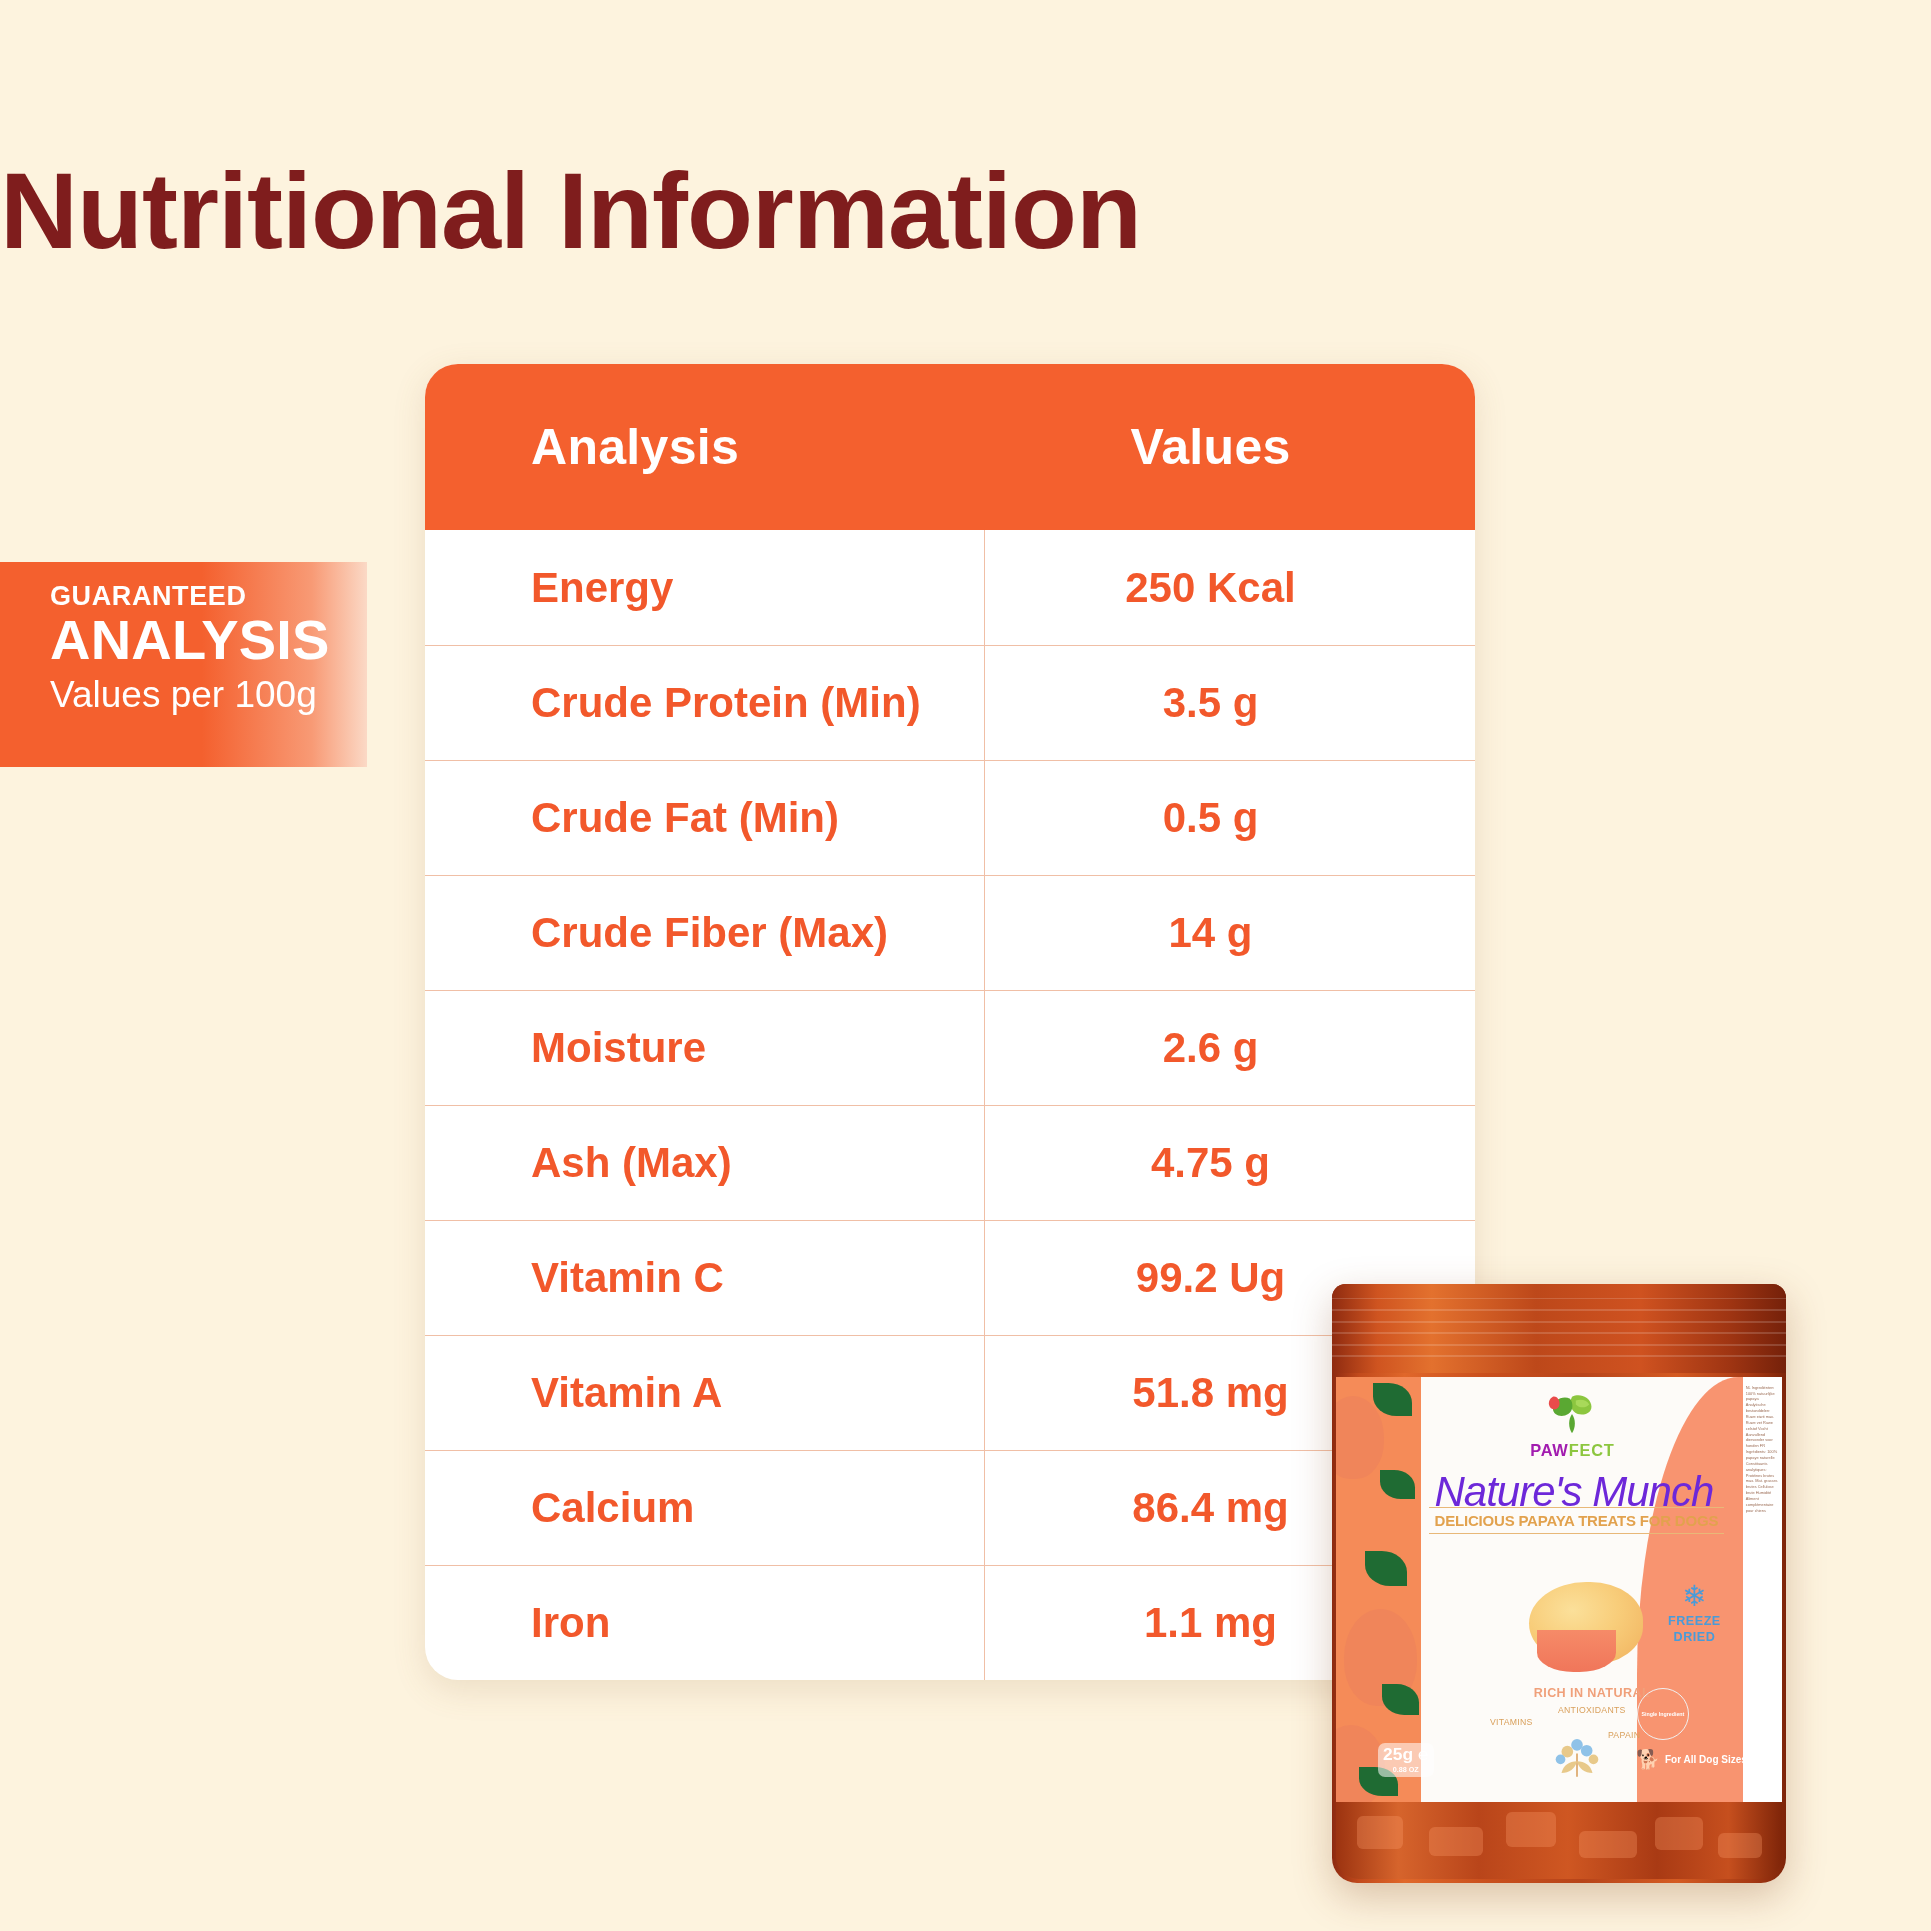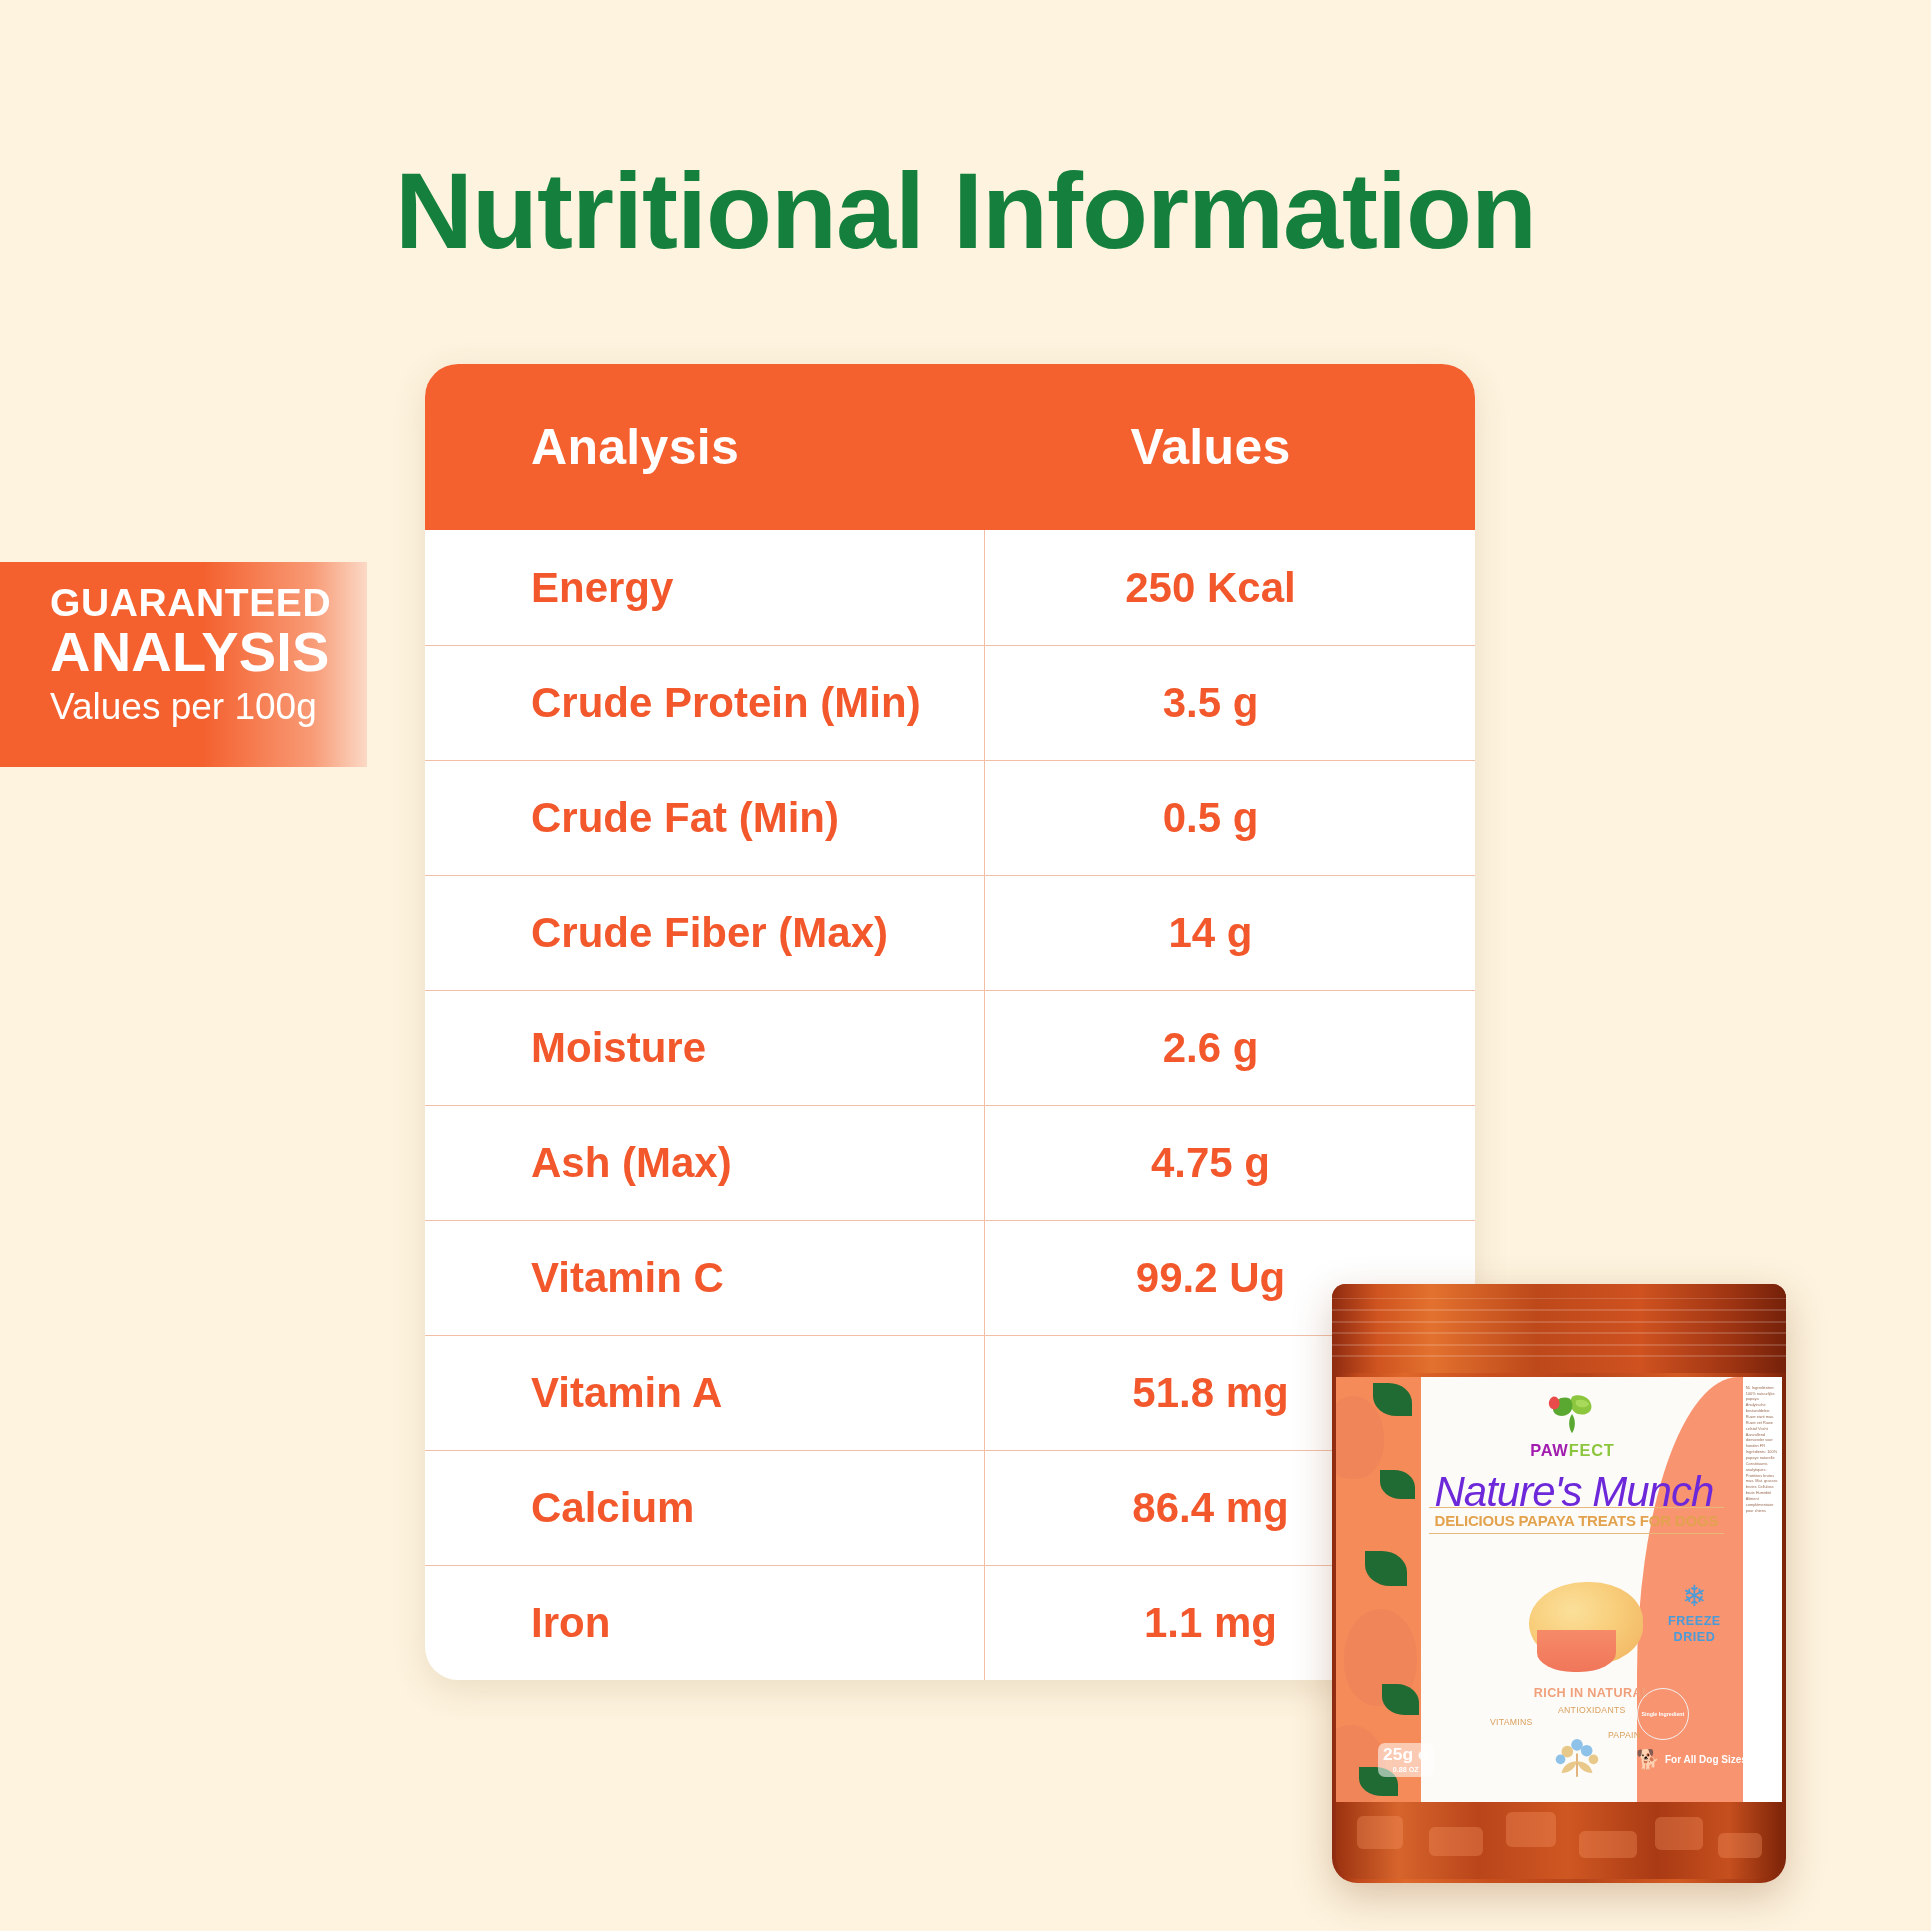--- a/index.html
+++ b/index.html
@@ -15,43 +15,42 @@
     background: #fdf3de;
     position: relative;
   }
 
   
   #page-title {
     position: absolute;
     top: 154px;
     left: 0;
     width: 1931px;
-    text-align: center;
     font-size: 108px;
     font-weight: bold;
     letter-spacing: -1px;
-    color: #15803d;
+    color: #7f1d1d;
     line-height: 1.05;
     white-space: nowrap;
   }
 
   
   #ga-badge {
     position: absolute;
     left: 0;
     top: 562px;
     width: 367px;
     height: 205px;
     background: linear-gradient(to right, #f4602e 0%, #f4602e 55%, #f89a75 85%, #fbd9c6 100%);
     color: #ffffff;
     padding: 21px 25px 0 50px;
     line-height: 1.0;
   }
   #ga-line1 {
-    font-size: 39px;
+    font-size: 27px;
     font-weight: bold;
     letter-spacing: 0.6px;
   }
   #ga-line2 {
     font-size: 56px;
     font-weight: bold;
     letter-spacing: 0.2px;
     margin-top: 1.9px;
   }
   #ga-line3 {

